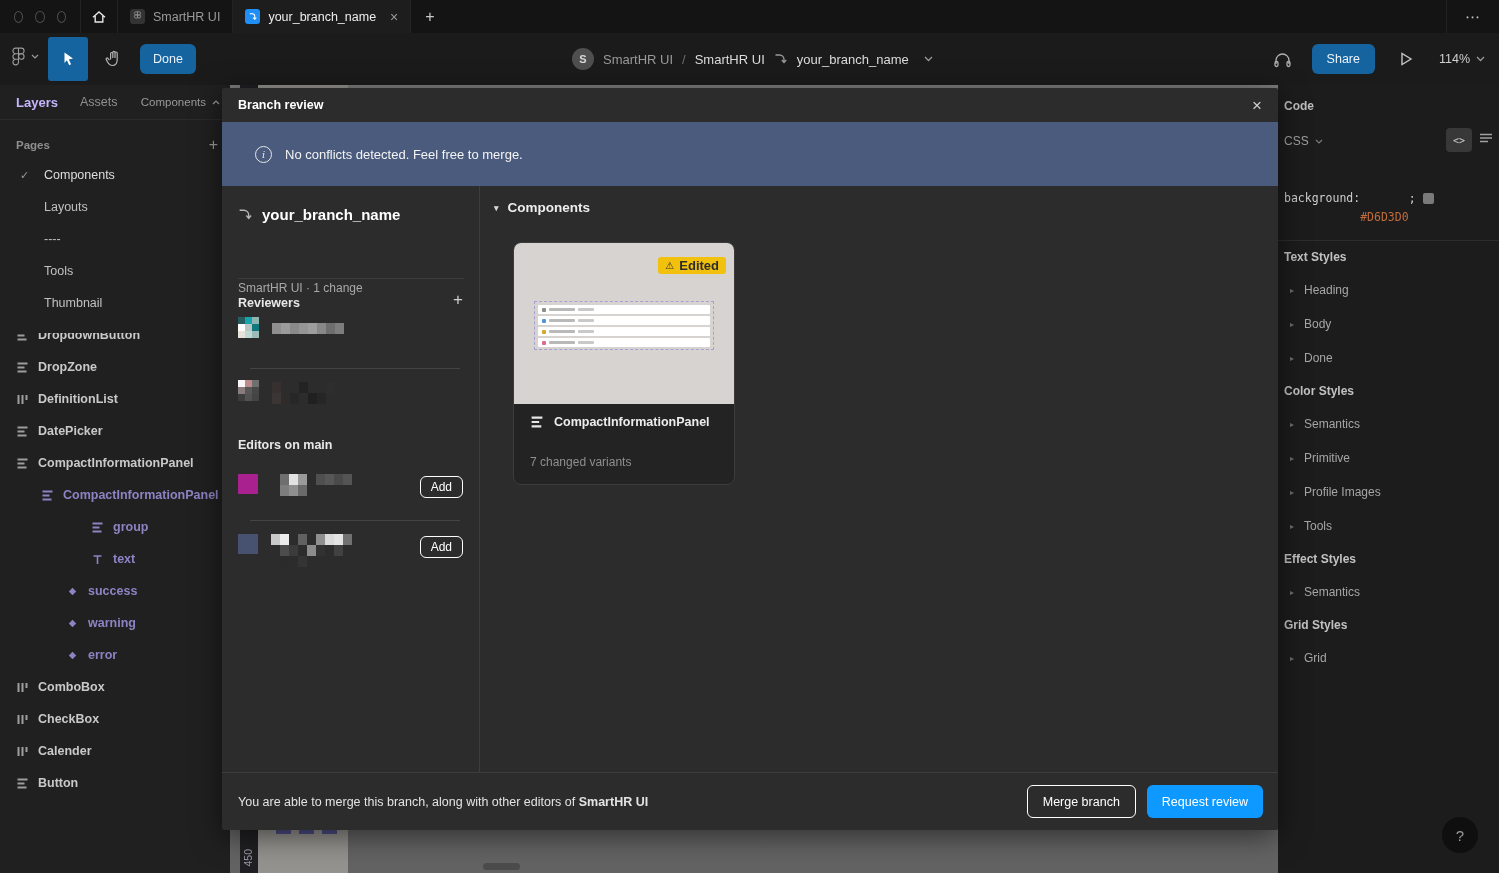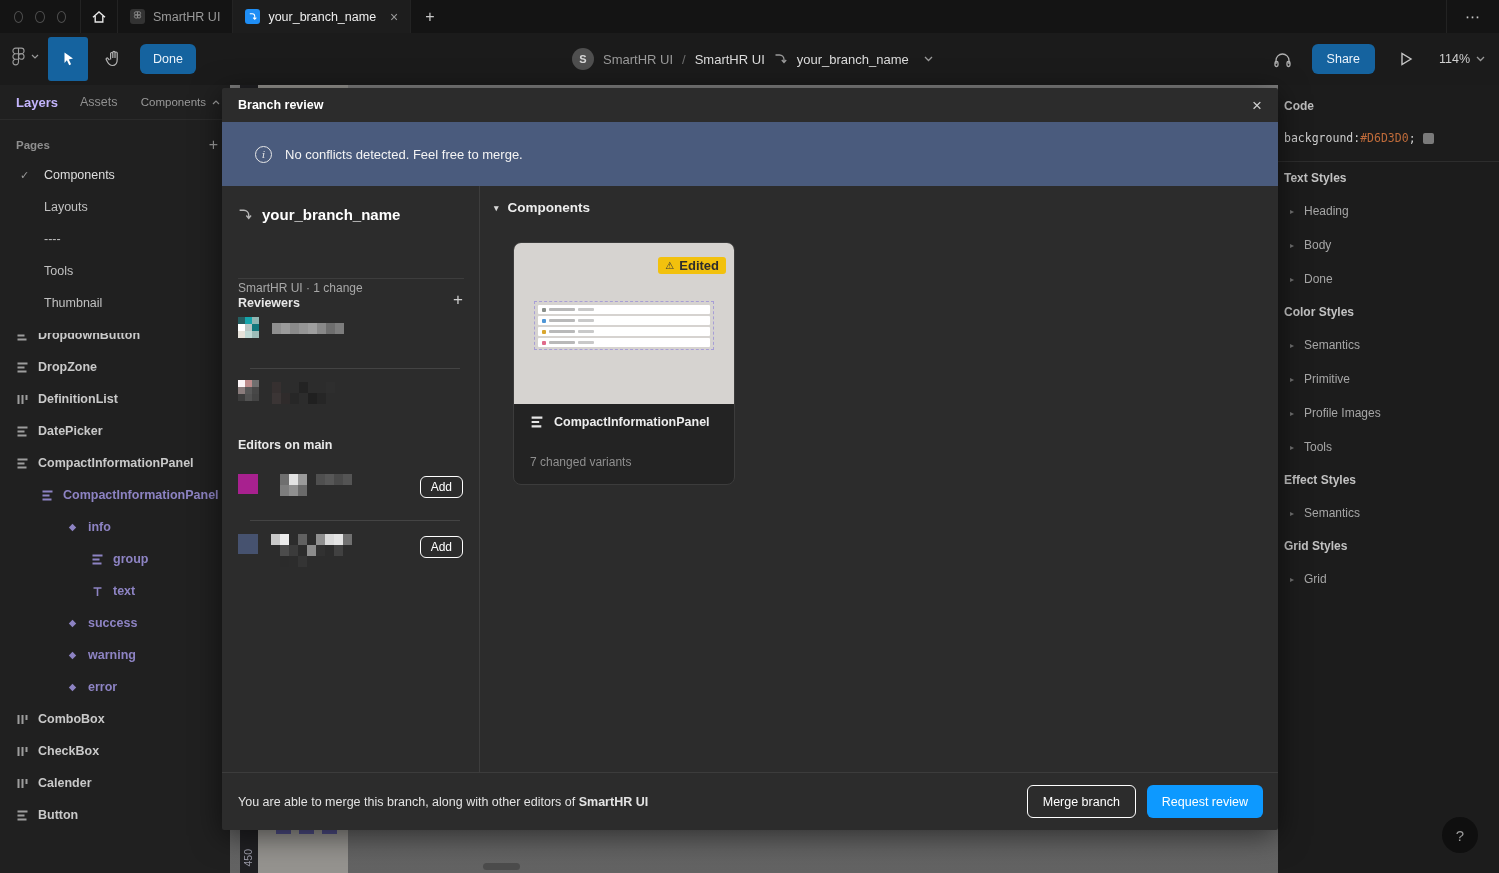--- a/index.html
+++ b/index.html
@@ -60,21 +60,21 @@
   .cv-ruler { position:absolute; left:12px; bottom:6px; color:#9a9aa8; font-size:10.5px; writing-mode:vertical-rl; transform:rotate(180deg); }
   .cv-dash { position:absolute; height:4px; width:15px; background:#3d3d85; opacity:.8; top:745px; }
   .cv-pill { position:absolute; left:253px; bottom:3px; width:37px; height:7px; border-radius:4px; background:#4c4c4c; }
   
   .rightpanel { position:absolute; right:0; top:85px; bottom:0; width:221px; background:#1c1c1c; padding-left:6px; overflow:hidden; }
   .rp-code-label { margin-top:14px; font-size:12px; font-weight:bold; color:#bdbdbd; }
   .rp-css-row { margin-top:15px; height:26px; display:flex; align-items:center; color:#a0a0a0; font-size:12px; position:relative; }
   .rp-codebox { position:absolute; left:162px; top:0; width:26px; height:24px; background:#383838; border-radius:4px; color:#d0d0d0; display:flex; align-items:center; justify-content:center; font-size:10px; font-family:"DejaVu Sans Mono",monospace; }
   .rp-lines { position:absolute; left:195px; top:4px; color:#a0a0a0; }
   .rp-code-line { margin-top:18px; font-family:"DejaVu Sans Mono",monospace; font-size:11.5px; color:#cdcdcd; display:flex; align-items:center; gap:0; }
-  .rp-code-line .val { color:#bf6b3a; }
+  .rp-code-line .val { color:#bf6b3a;margin-top:38px; }
   .rp-swatch { width:11px; height:11px; background:#7a7a7a; border-radius:2px; margin-left:7px; display:inline-block; }
   .rp-divider { margin-top:16px; margin-left:-6px; height:1px; background:#2d2d2d; }
   .rp-sec-hdr { height:32px; line-height:32px; font-size:12px; font-weight:bold; color:#c2c2c2; }
   .rp-item { height:34px; display:flex; align-items:center; font-size:12px; color:#a6a6a6; }
   .rp-item .tri { width:20px; padding-left:6px; color:#707070; font-size:8px; }
   
   .help-btn { position:absolute; right:21px; bottom:20px; width:36px; height:36px; border-radius:50%; background:#0f0f0f; border:none; color:#9a9a9a; font-size:15px; font-family:inherit; }
   
   .modal { position:absolute; left:222px; top:88px; width:1056px; height:742px; background:#2c2c2c; border-radius:2px; box-shadow:0 6px 30px rgba(0,0,0,.55); z-index:10; }
   .m-header { height:34px; display:flex; align-items:center; padding:0 16px; }
@@ -313,28 +313,20 @@
           <span>CompactInformationPanel</span>
         </div>
         <div class="layer-row purple" style="padding-left: 41px;">
           <span class="l-ic">
             <svg width="13" height="13" viewBox="0 0 13 13" fill="none" stroke="currentColor" stroke-width="2">
               <path d="M1.5 2.5h10M1.5 6.5h7M1.5 10.5h9"></path>
             </svg>
           </span>
           <span>CompactInformationPanel</span>
         </div>
-        <div class="layer-row purple" style="padding-left: 66px;">
-          <span class="l-ic">
-            <svg width="13" height="13" viewBox="0 0 13 13">
-              <rect x="3.9" y="3.9" width="5.2" height="5.2" transform="rotate(45 6.5 6.5)" fill="currentColor"></rect>
-            </svg>
-          </span>
-          <span>info</span>
-        </div>
         <div class="layer-row purple" style="padding-left: 91px;">
           <span class="l-ic">
             <svg width="13" height="13" viewBox="0 0 13 13" fill="none" stroke="currentColor" stroke-width="2">
               <path d="M1.5 2.5h10M1.5 6.5h7M1.5 10.5h9"></path>
             </svg>
           </span>
           <span>group</span>
         </div>
         <div class="layer-row purple" style="padding-left: 91px;">
           <span class="l-ic">
@@ -408,20 +400,32 @@
     <div class="cv-lightcol"></div>
     <div class="cv-ruler">450</div>
     <span class="cv-dash" style="left:46px;"></span>
     <span class="cv-dash" style="left:69px;"></span>
     <span class="cv-dash" style="left:92px;"></span>
     <div class="cv-pill"></div>
   </div>
 
   <aside class="rightpanel">
     <div class="rp-code-label">Code</div>
+    <div class="rp-css-row">
+      <span>CSS</span>
+      <svg width="8" height="5" viewBox="0 0 8 5" fill="none" stroke="#7a7a7a" stroke-width="1.2" style="margin-left:6px">
+          <path d="M1 1l3 3 3-3"></path>
+        </svg>
+      <span class="rp-codebox">&lt;&gt;</span>
+      <span class="rp-lines">
+        <svg width="14" height="12" viewBox="0 0 14 12" fill="none" stroke="#a0a0a0" stroke-width="1.4">
+            <path d="M1 2.5h12M1 6h12M1 9.5h8"></path>
+          </svg>
+      </span>
+    </div>
     <div class="rp-code-line">
       <span>background: </span>
         <span class="val">#D6D3D0</span>
         <span>;</span>
       <span class="rp-swatch"></span>
     </div>
     <div class="rp-divider"></div>
     <div id="style-sections">
         <div class="rp-sec-hdr">Text Styles</div>
         <div class="rp-item">

